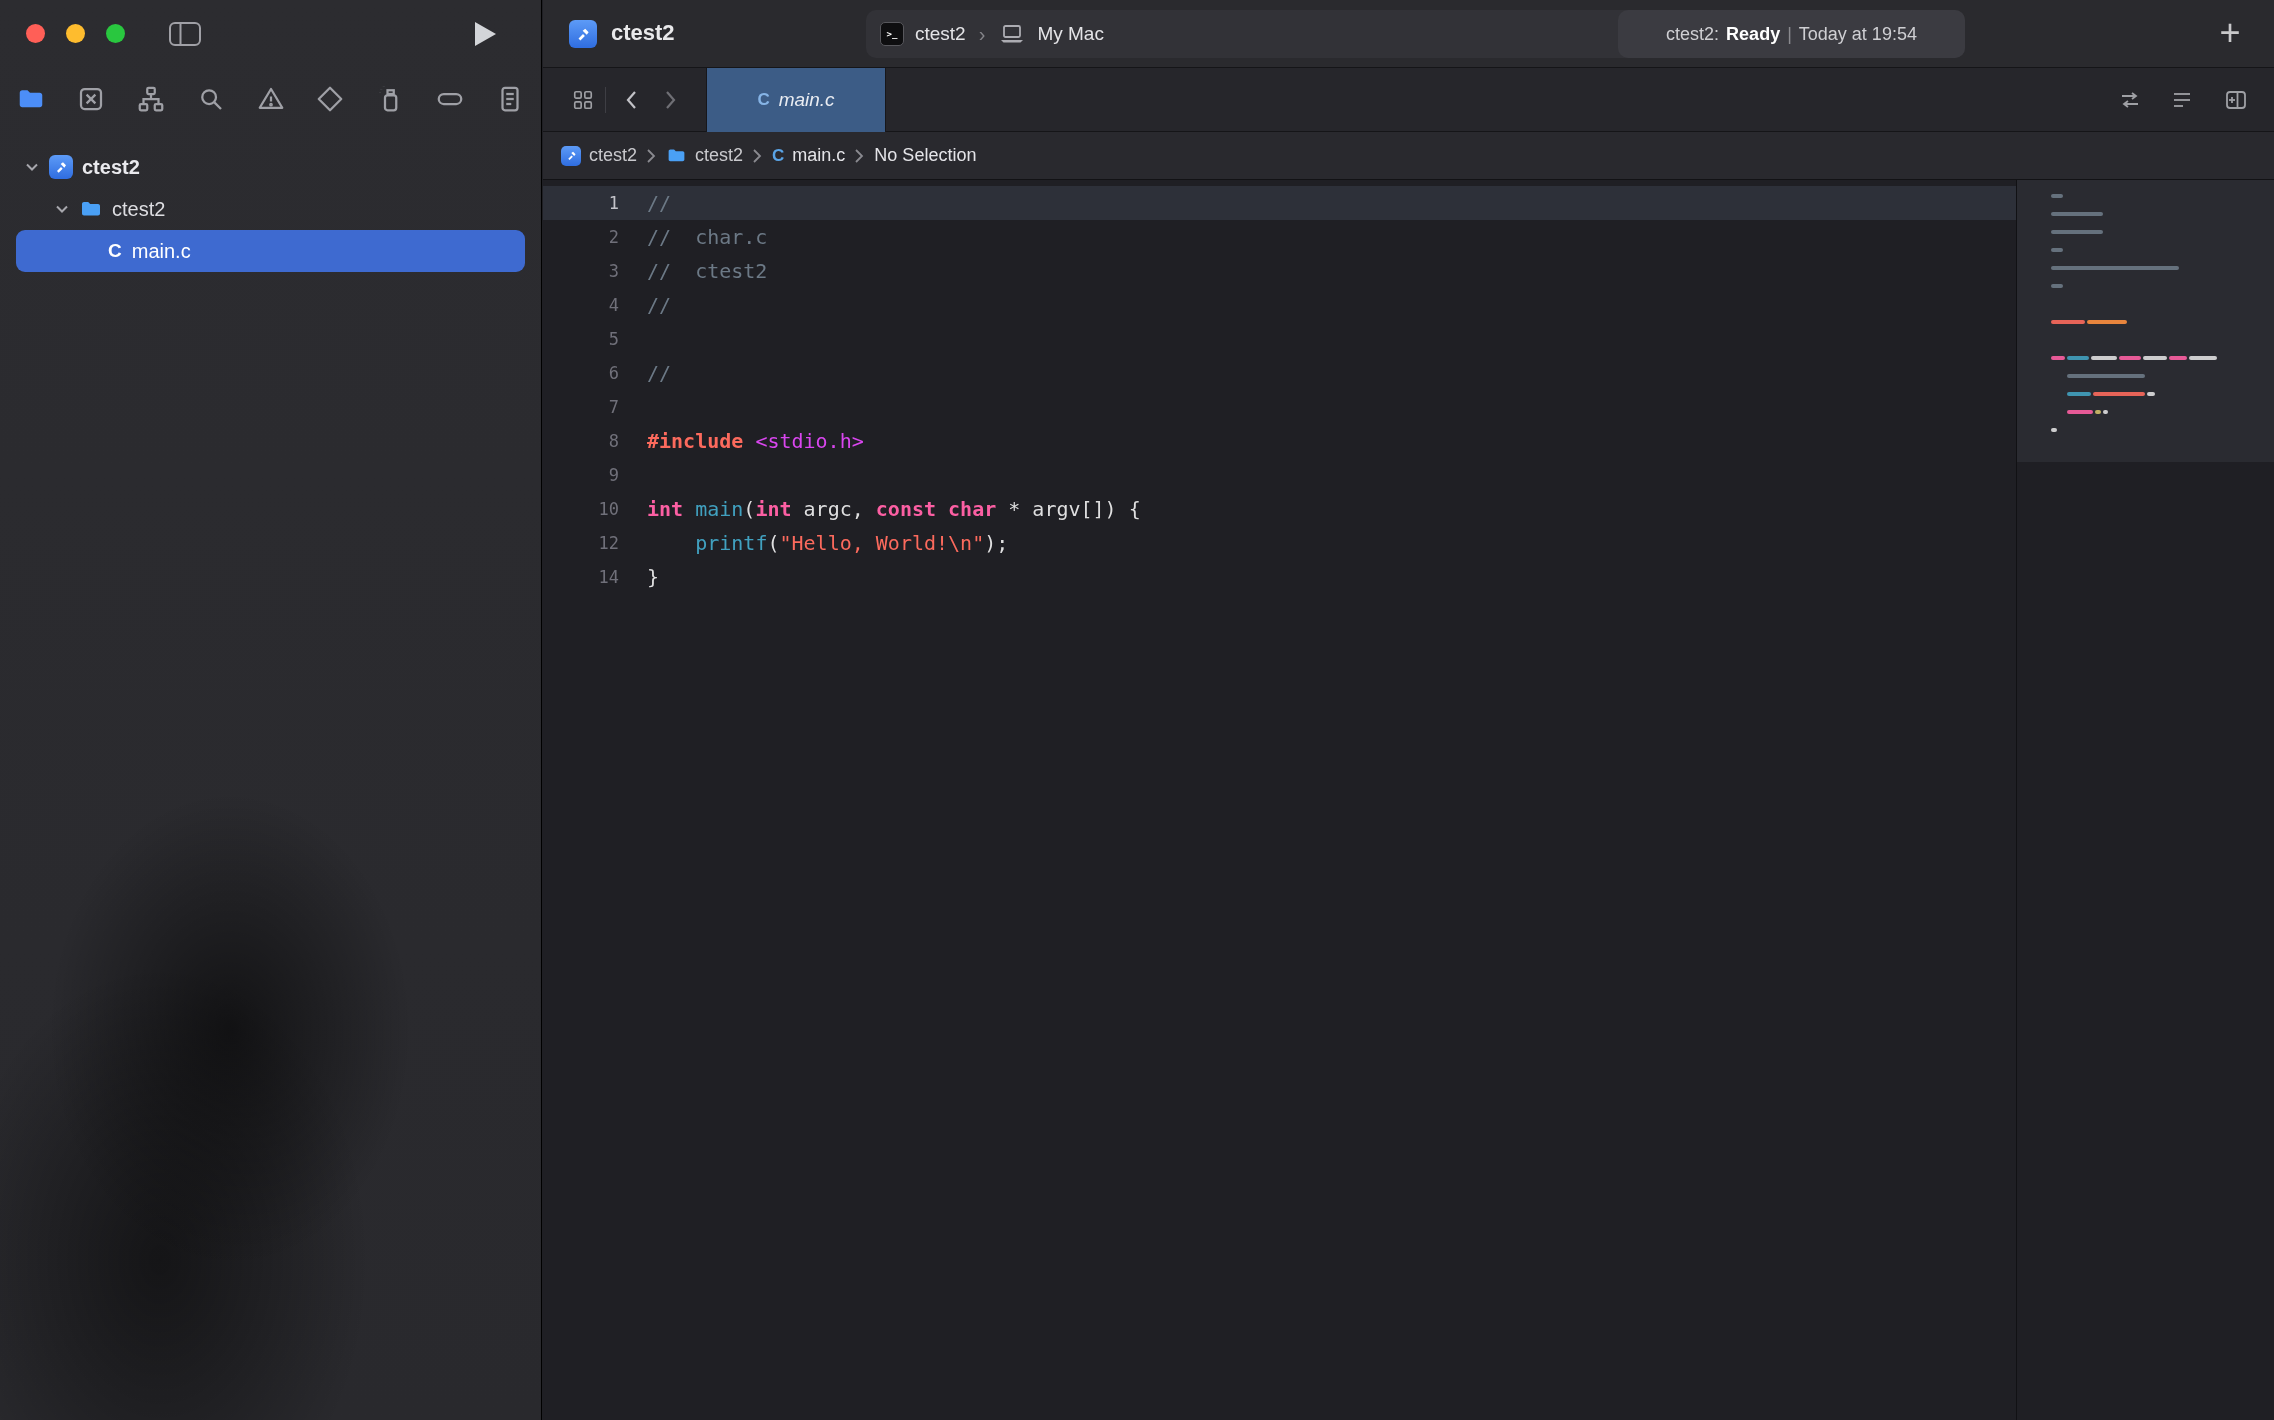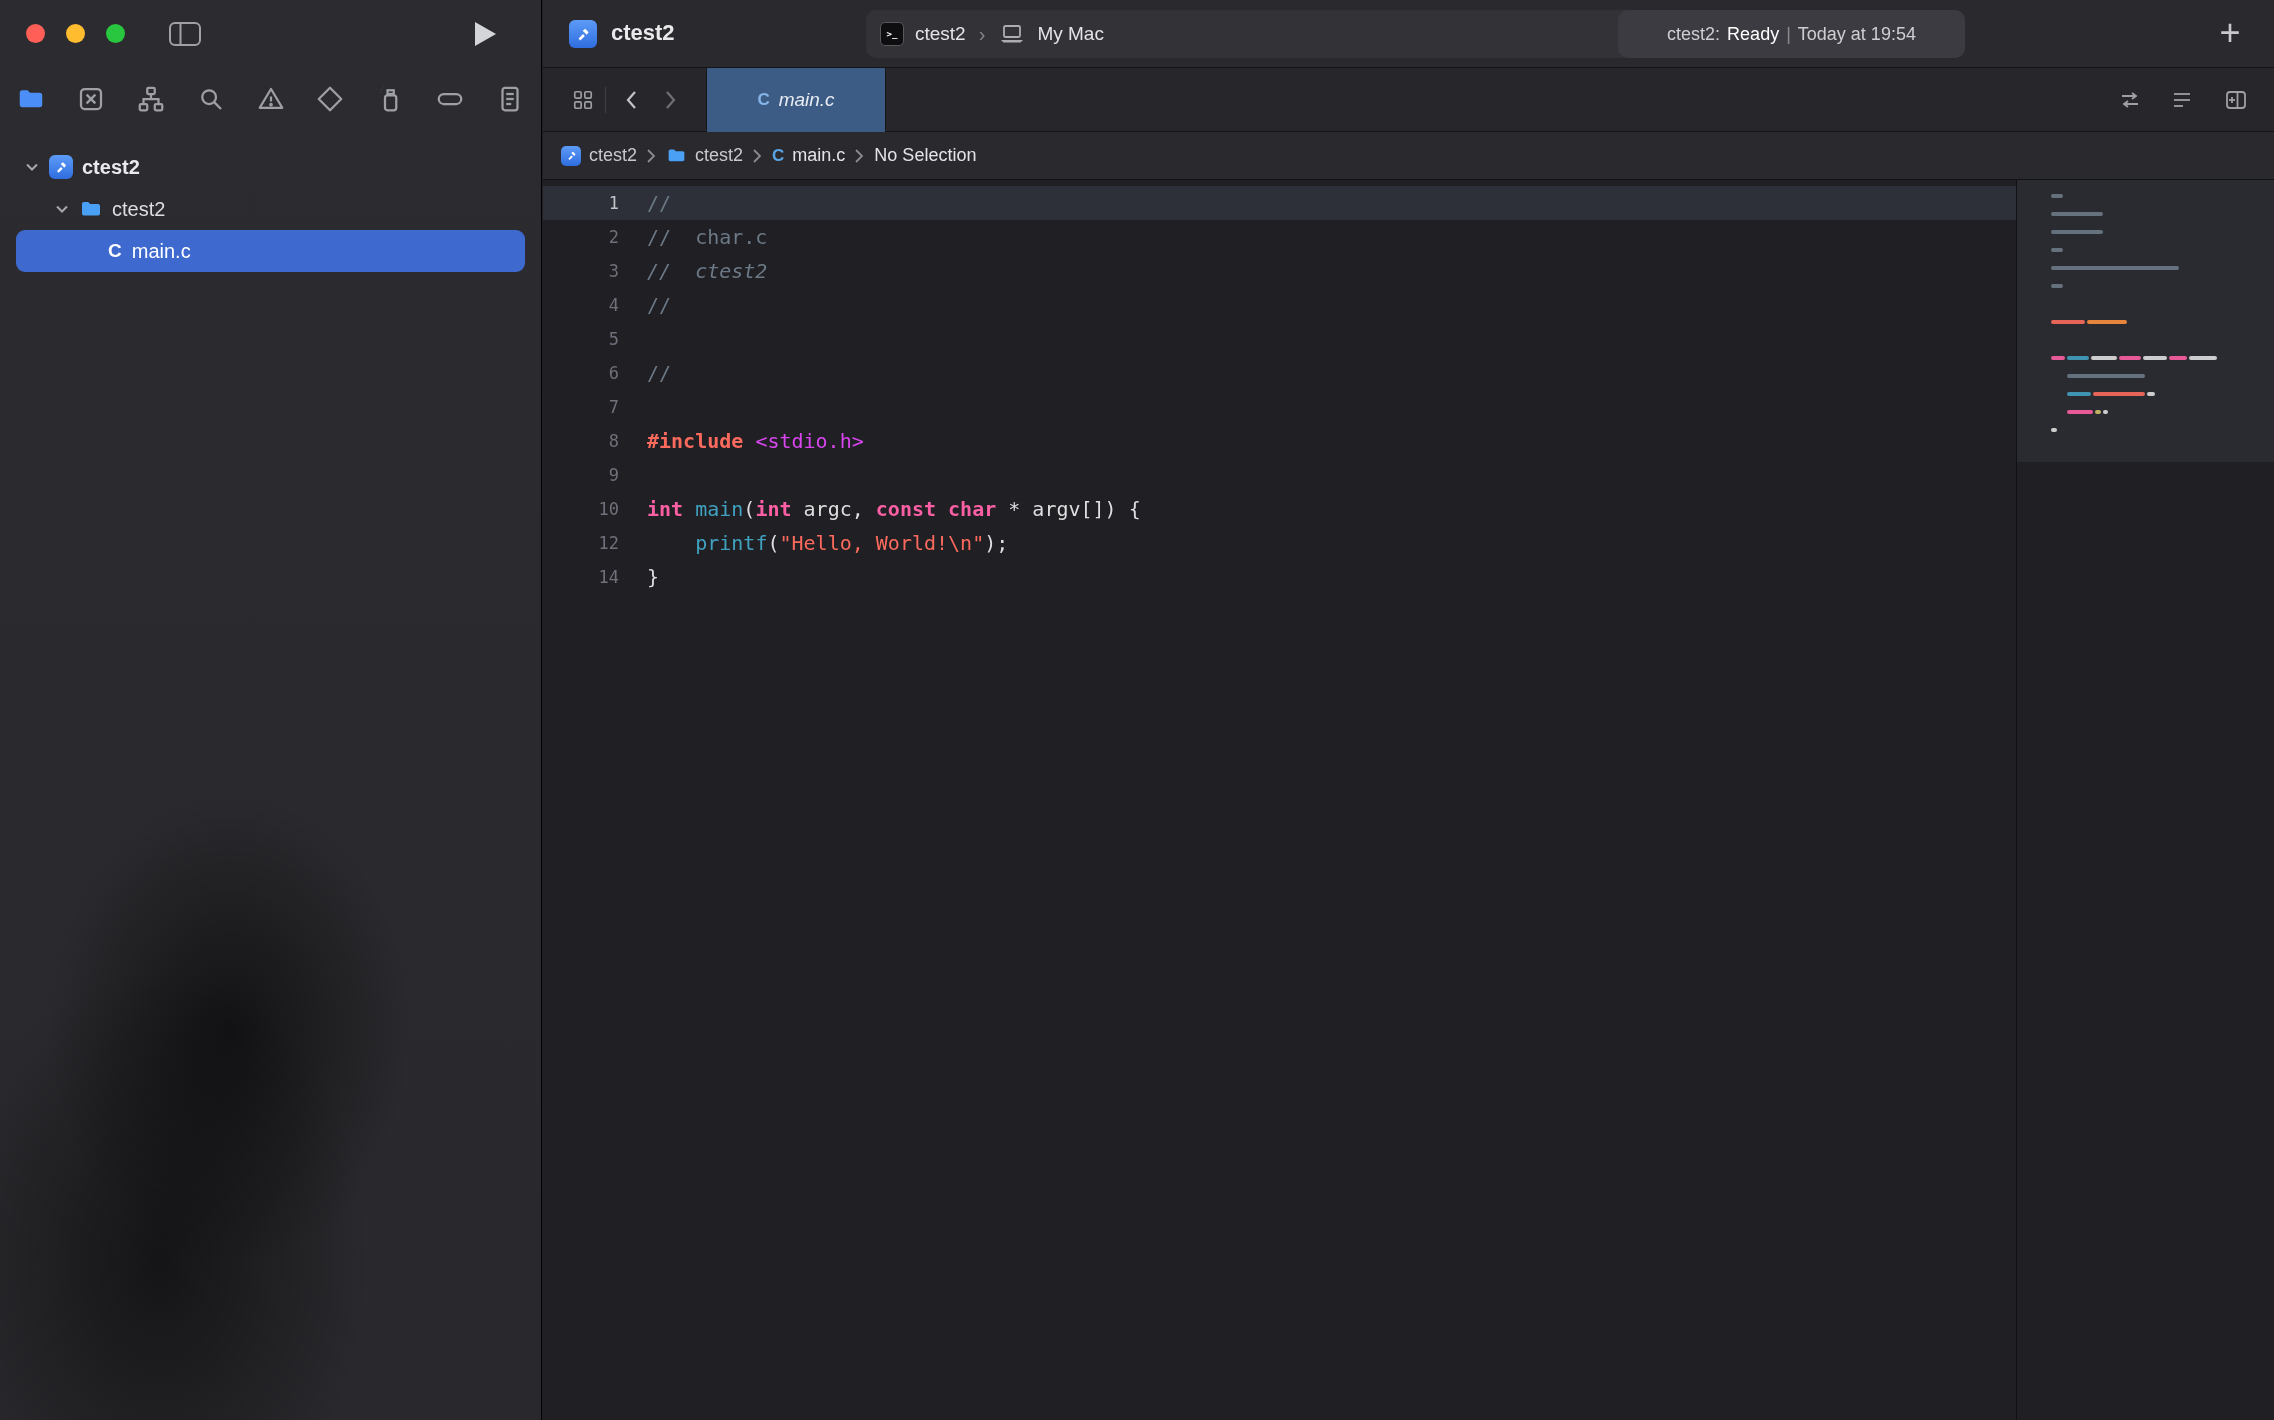--- a/index.html
+++ b/index.html
@@ -43,21 +43,21 @@
   .tb-proj { position:absolute; left:26px; top:20px; }
   .tb-title { position:absolute; left:68px; top:20px; font-size:22px; font-weight:700; color:#e9e9eb; }
   .scheme-bar { position:absolute; left:323px; top:10px; width:1099px; height:48px;
     background:#323237; border-radius:10px; display:flex; align-items:center; }
   .scheme-left { display:flex; align-items:center; gap:11px; padding-left:14px; font-size:19px; color:#e4e4e7; }
   .term-ico { width:24px; height:24px; border-radius:5px; background:#0e0e10; border:1px solid #57575c;
     color:#fff; font:bold 9px "DejaVu Sans Mono", monospace; display:flex; align-items:center; justify-content:center; }
   .sch-sep { color:#85858a; font-size:20px; margin:0 2px; }
   .status-pill { position:absolute; right:0; top:0; height:48px; width:347px; background:#3b3b41;
     border-radius:10px; display:flex; align-items:center; justify-content:center; gap:7px; font-size:18px; color:#cfcfd3; }
-  .status-pill .state { font-weight:400; color:#fff; }
+  .status-pill .state { font-weight:700; color:#fff; }
   .status-pill .div { color:#8a8a8f; }
   .tb-plus { position:absolute; right:22px; top:8px; font-size:36px; font-weight:300; color:#c8c8ca;
     width:44px; height:50px; display:flex; align-items:center; justify-content:center; }
 
   
   .tabbar { position:absolute; left:543px; top:68px; right:0; height:64px; background:#26262b;
     border-bottom:1px solid #151518; }
   .tb-ic { position:absolute; top:0; height:64px; display:flex; align-items:center; justify-content:center; }
   .vdiv { position:absolute; left:62px; top:19px; width:1px; height:26px; background:#3e3e44; }
   .tab { position:absolute; left:163px; top:0; width:180px; height:64px; background:#3c5c86;
@@ -326,21 +326,21 @@
         <div class="code-line current">
           <span class="ln">1</span>
           <span class="code"><span style="color: rgb(108, 121, 134);">//</span></span>
         </div>
         <div class="code-line">
           <span class="ln">2</span>
           <span class="code"><span style="color: rgb(108, 121, 134);">//  char.c</span></span>
         </div>
         <div class="code-line">
           <span class="ln">3</span>
-          <span class="code"><span style="color: rgb(108, 121, 134); font-style: italic;">//  ctest2</span></span>
+          <span class="code"><span style="color: rgb(108, 121, 134);">//  ctest2</span></span>
         </div>
         <div class="code-line">
           <span class="ln">4</span>
           <span class="code"><span style="color: rgb(108, 121, 134);">//</span></span>
         </div>
         <div class="code-line">
           <span class="ln">5</span>
         </div>
         <div class="code-line">
           <span class="ln">6</span>

